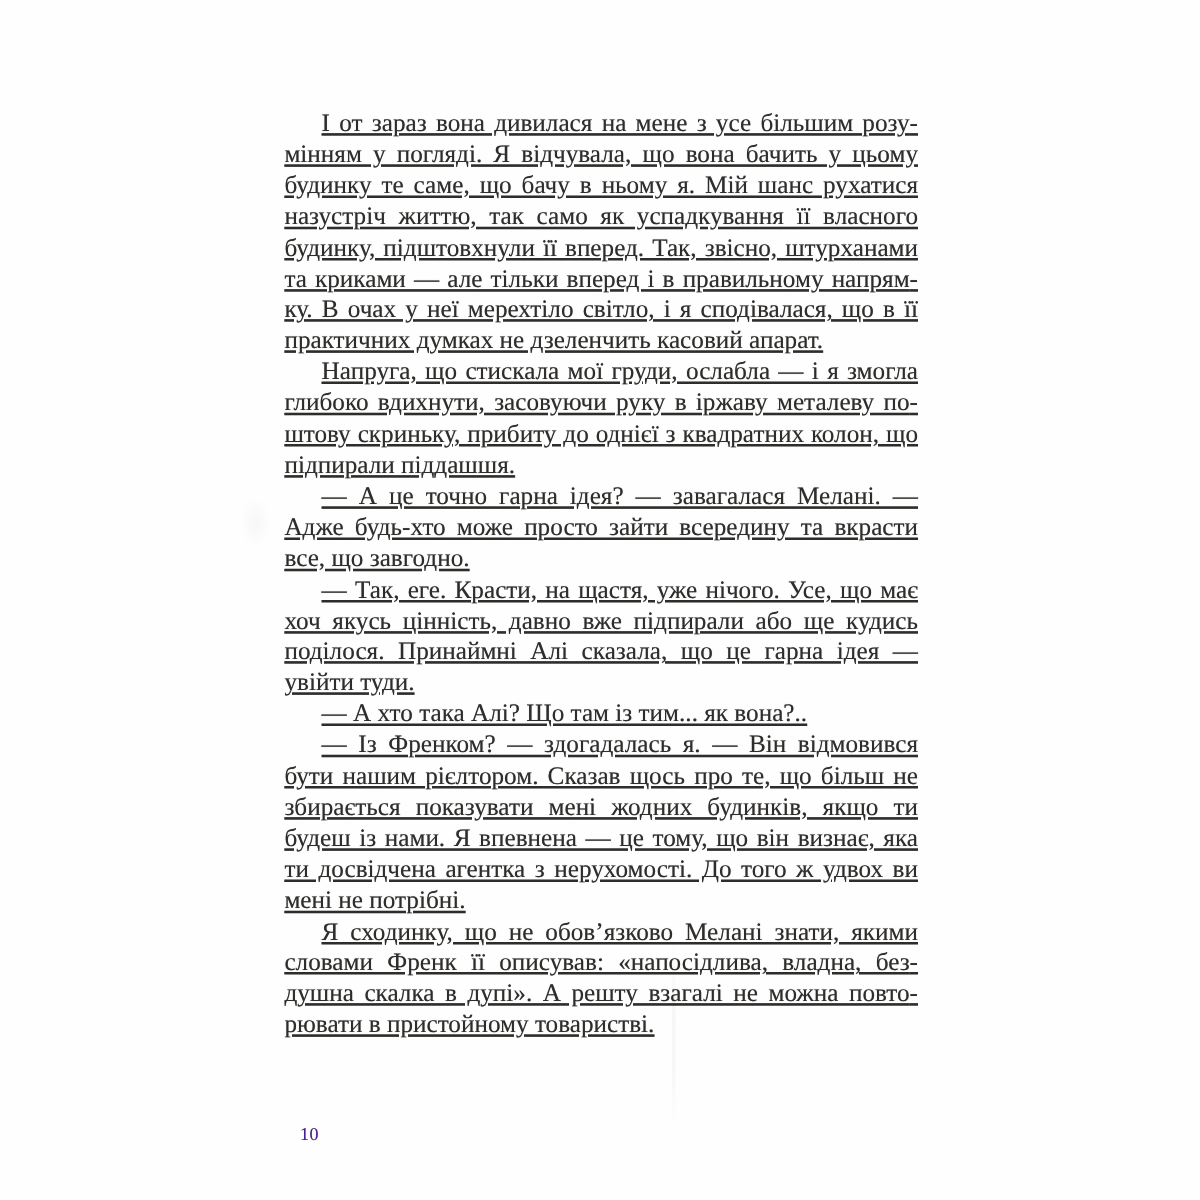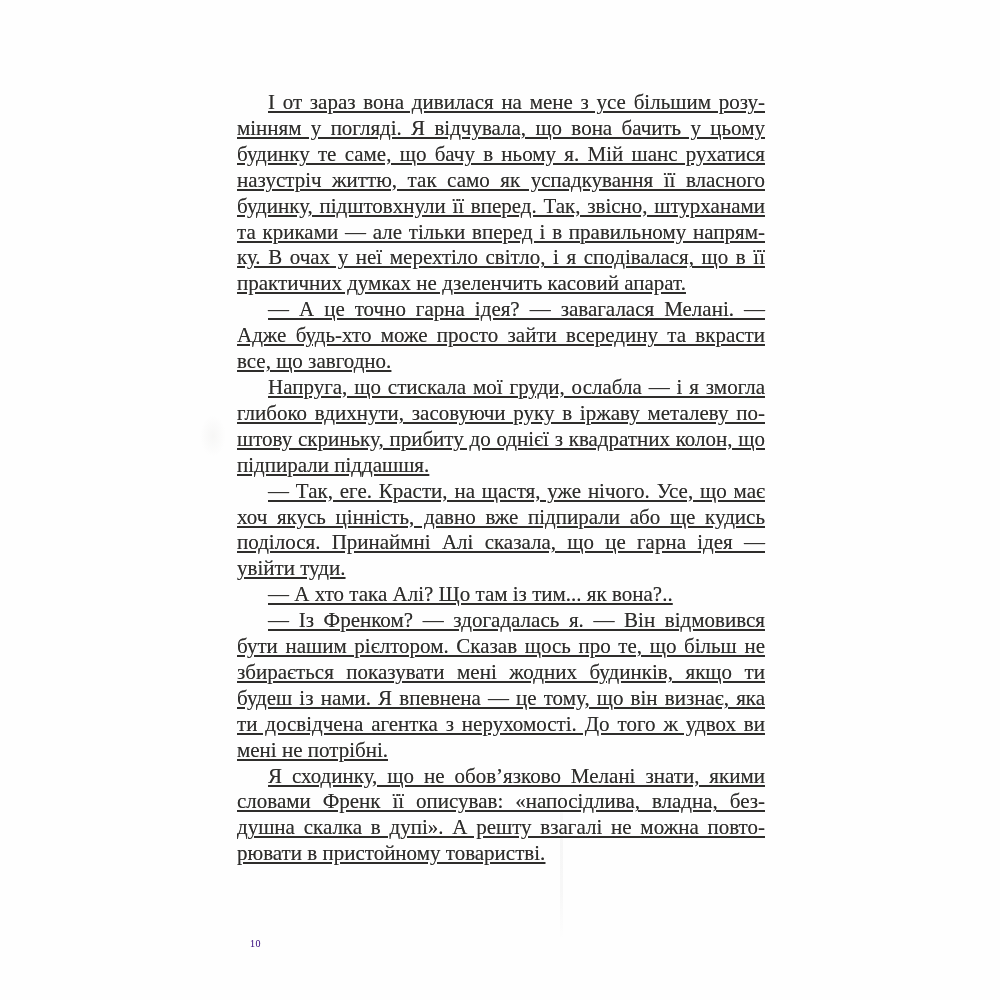--- a/index.html
+++ b/index.html
@@ -33,21 +33,21 @@
   }
   .text-block p {
     margin: 0;
     padding: 0;
     text-indent: 31px;
   }
   .page-number {
     position: absolute;
     left: 250px;
     top: 938px;
-    font-size: 10px;
+    font-size: 15px;
     letter-spacing: 0.5px;
     color: #4c1d95;
     text-shadow: 0 0 0.6px rgba(60, 59, 57, 0.5);
   }
   .scan-streak {
     position: absolute;
     left: 560px;
     top: 780px;
     width: 3px;
     height: 160px;
@@ -67,22 +67,22 @@
 </head>
 <body>
 
 <div class="page">
 
   <div class="scan-smudge"></div>
   <div class="scan-streak"></div>
 
   <div class="text-block">
     <p>І от зараз вона дивилася на мене з усе більшим розу­мінням у погляді. Я відчувала, що вона бачить у цьому будинку те саме, що бачу в ньому я. Мій шанс рухатися назустріч життю, так само як успадкування її власного будинку, підштовхнули її вперед. Так, звісно, штурханами та криками — але тільки вперед і в правильному напрям­ку. В очах у неї мерехтіло світло, і я сподівалася, що в її практичних думках не дзеленчить касовий апарат.</p>
+    <p>Напруга, що стискала мої груди, ослабла — і я змогла глибоко вдихнути, засовуючи руку в іржаву металеву по­штову скриньку, прибиту до однієї з квадратних колон, що підпирали піддашшя.</p>
     <p>— А це точно гарна ідея? — завагалася Мелані. — Адже будь-хто може просто зайти всередину та вкрасти все, що завгодно.</p>
-    <p>Напруга, що стискала мої груди, ослабла — і я змогла глибоко вдихнути, засовуючи руку в іржаву металеву по­штову скриньку, прибиту до однієї з квадратних колон, що підпирали піддашшя.</p>
     <p>— Так, еге. Красти, на щастя, уже нічого. Усе, що має хоч якусь цінність, давно вже підпирали або ще кудись поділося. Принаймні Алі сказала, що це гарна ідея — увійти туди.</p>
     <p>— А хто така Алі? Що там із тим... як вона?..</p>
     <p>— Із Френком? — здогадалась я. — Він відмовився бути нашим рієлтором. Сказав щось про те, що більш не збирається показувати мені жодних будинків, якщо ти будеш із нами. Я впевнена — це тому, що він визнає, яка ти досвідчена агентка з нерухомості. До того ж удвох ви мені не потрібні.</p>
     <p>Я сходинку, що не обов’язково Мелані знати, якими словами Френк її описував: «напосідлива, владна, без­душна скалка в дупі». А решту взагалі не можна повто­рювати в пристойному товаристві.</p>
   </div>
 
   <div class="page-number">10</div>
 
 </div>
 

